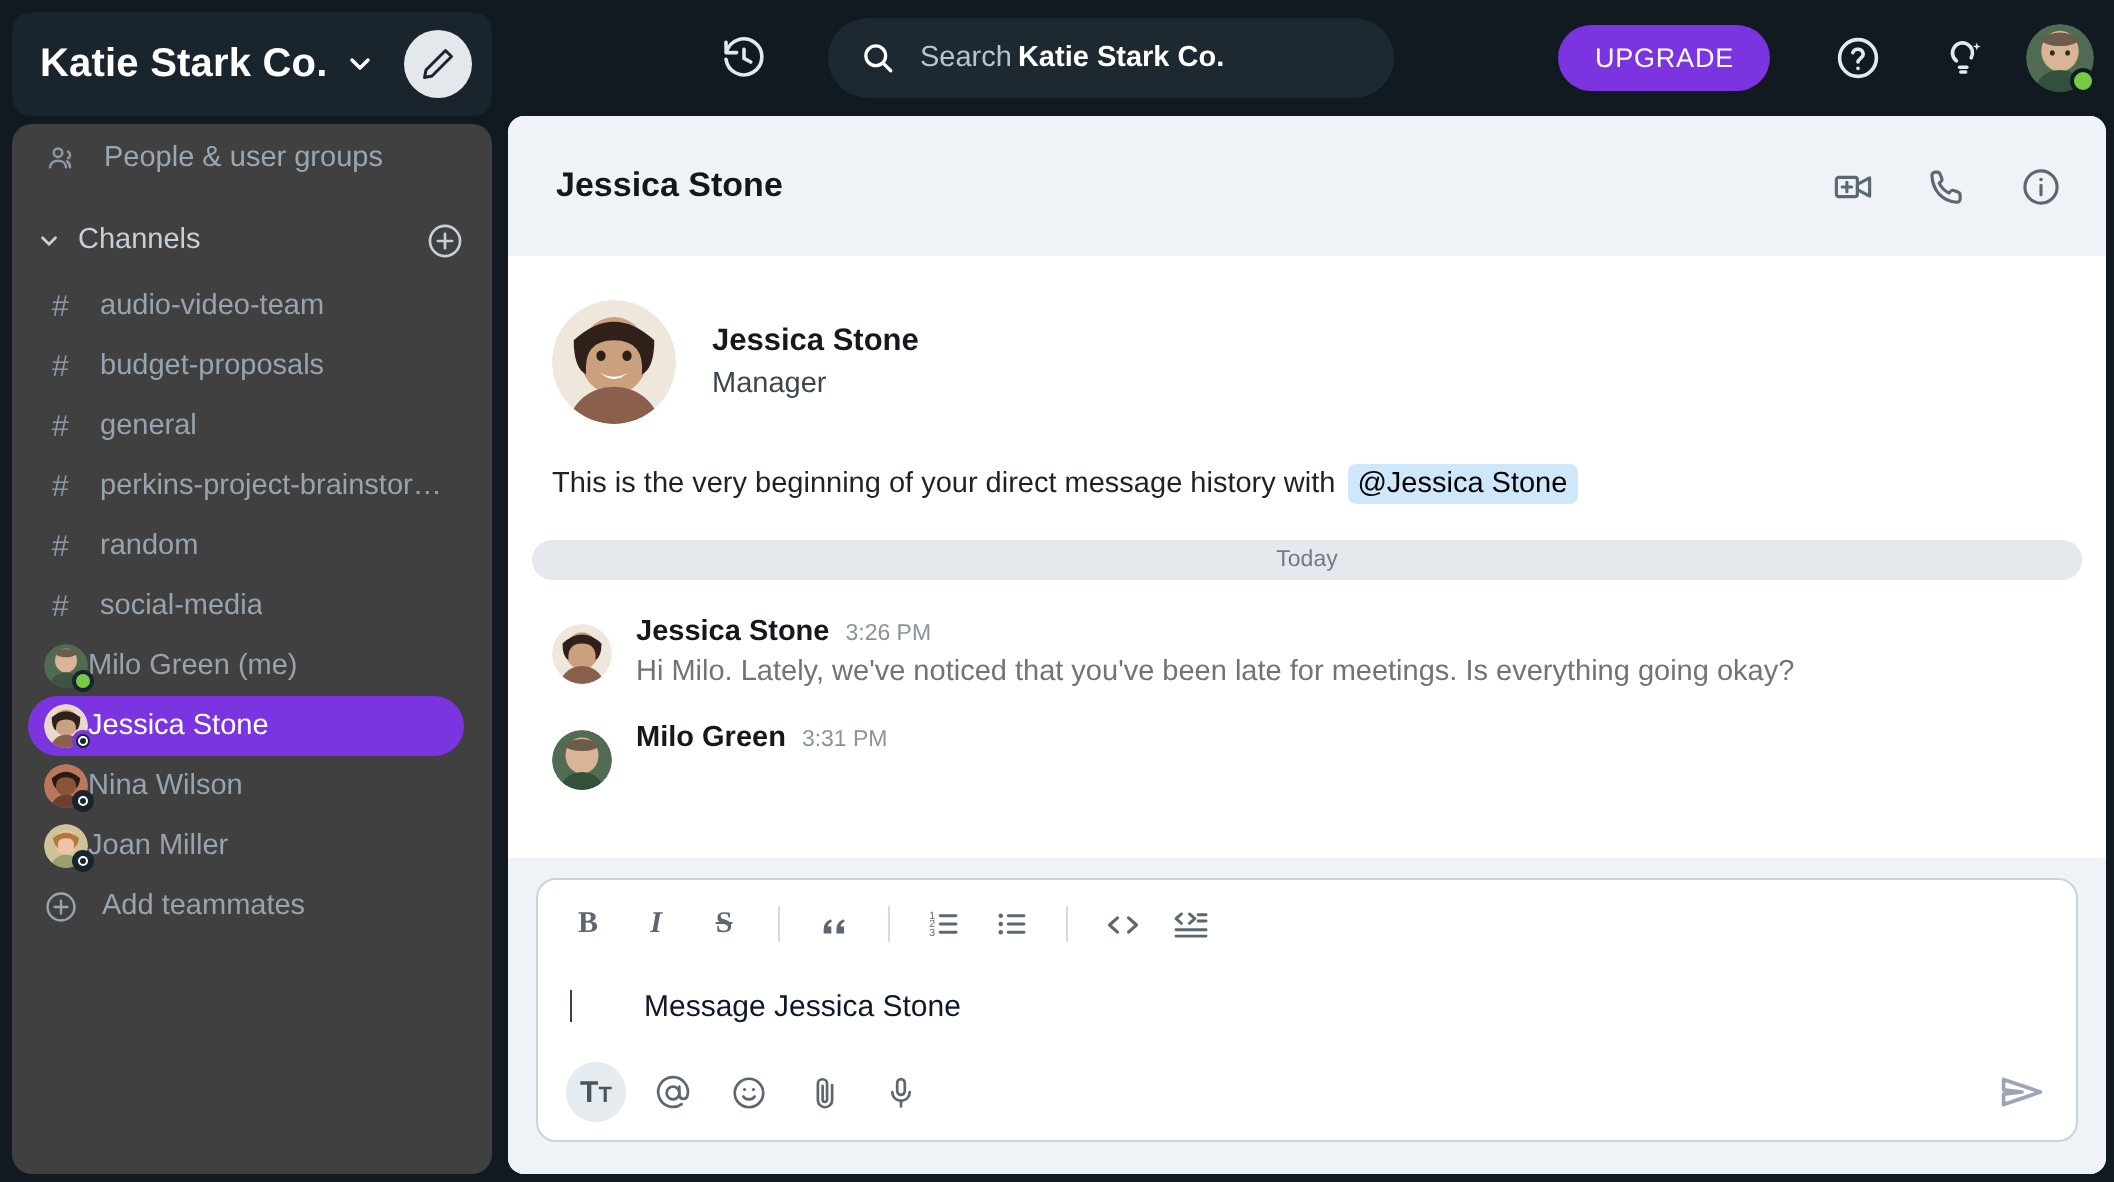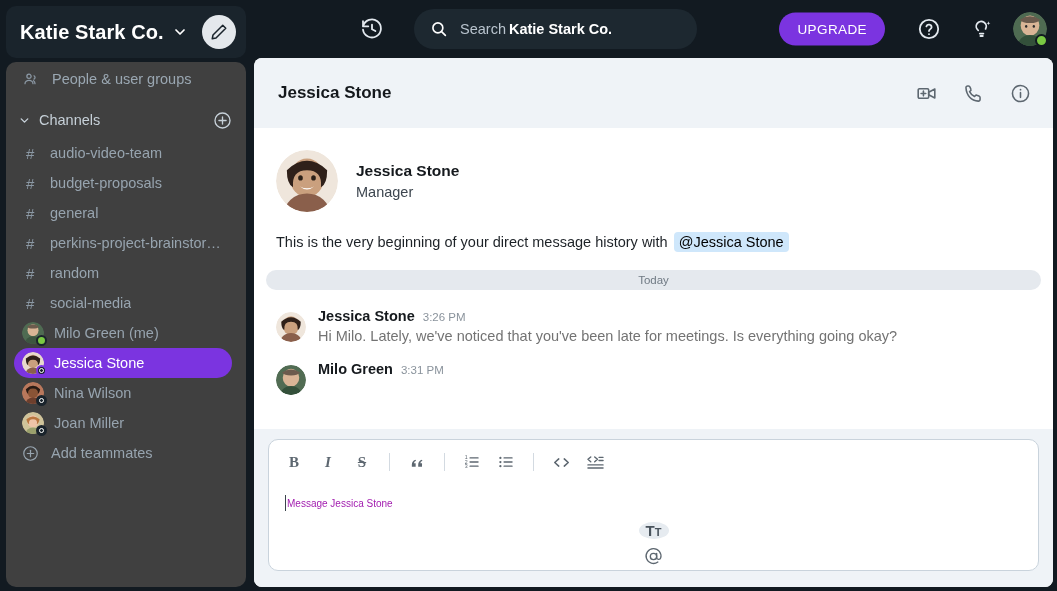--- a/index.html
+++ b/index.html
@@ -41,21 +41,21 @@
   .section-head .chev { margin-right: 8px; font-size: 11px; color: #c6d0d8; display:flex; }
   .section-head .plus { margin-left: auto; display: flex; align-items: center; }
   .chan-item {
     display: flex; align-items: center; height: 30px; padding: 0 10px 0 20px;
     color: #97a4af; font-size: 14.5px; gap: 14px;
   }
   .chan-item .hash { color: #8b98a4; font-size: 15px; font-weight: 500; width: 10px; }
   .chan-label { overflow: hidden; white-space: nowrap; text-overflow: ellipsis; max-width: 180px; }
   .dm-item {
     display: flex; align-items: center; height: 30px; margin: 0 14px 0 8px; padding: 0 8px 0 8px;
-    color: #97a4af; font-size: 14.5px; gap: 10px; border-radius: 15px;
+    color: #97a4af; font-size: 14.5px; border-radius: 15px;
   }
   .dm-item.active { background: #7b34e0; color: #ffffff; }
   .dm-avatar { position: relative; width: 22px; height: 22px; border-radius: 50%; flex: 0 0 22px; overflow: visible; }
   .dm-avatar .face { width: 22px; height: 22px; border-radius: 50%; display:block; }
   .badge { position: absolute; right: -3px; bottom: -2px; width: 11px; height: 11px; border-radius: 50%; }
   .badge.online { background: #7ac943; border: 2px solid #1a242c; }
   .dm-item.active .badge.offline-ring { border-color: #7b34e0; }
   .badge.offline-ring {
     background: #1a242c; border: 2px solid #1a242c;
     display:flex; align-items:center; justify-content:center;
@@ -116,22 +116,22 @@
   .msg-time { font-size: 11.5px; color: #8a939c; }
   .msg-text { font-size: 14.5px; color: #737373; margin-top: 3px; line-height: 1.35; }
 
   .composer-wrap { background: #eff3f7; padding: 10px 14px 16px 14px; }
   .composer { background: #ffffff; border: 1px solid #c9d3dc; border-radius: 10px; overflow: hidden; }
   .fmt-bar { height: 44px; display: flex; align-items: center; padding: 0 12px; gap: 8px; }
   .fmt-btn { width: 26px; height: 26px; display: flex; align-items: center; justify-content: center; color: #5d6770; }
   .fmt-sep { width: 1px; height: 18px; background: #d3dae1; margin: 0 6px; }
   .msg-input { height: 38px; display: flex; align-items: center; padding: 0 16px; }
   .caret { width: 1px; height: 16px; background: #3a434c; margin-right: 1px; }
-  .placeholder { color: #a21caf; font-size: 10px; }
-  .action-bar { height: 48px; display: flex; align-items: center; padding: 0 14px; gap: 8px; flex-direction: column; }
+  .placeholder { color: #0f172a; font-size: 15px; margin-left: 35px; }
+  .action-bar { height: 48px; display: flex; align-items: center; padding: 0 14px; gap: 8px; }
   .act-btn { width: 30px; height: 30px; border-radius: 50%; display: flex; align-items: center; justify-content: center; color: #5d6770; }
   .act-btn.active { background: #e6ebf0; }
   .send-btn { margin-left: auto; display: flex; align-items: center; justify-content: center; color: #9aa6b1; }
   svg { display: block; }
 </style>
 </head>
 <body>
 
 <div class="app">
 

